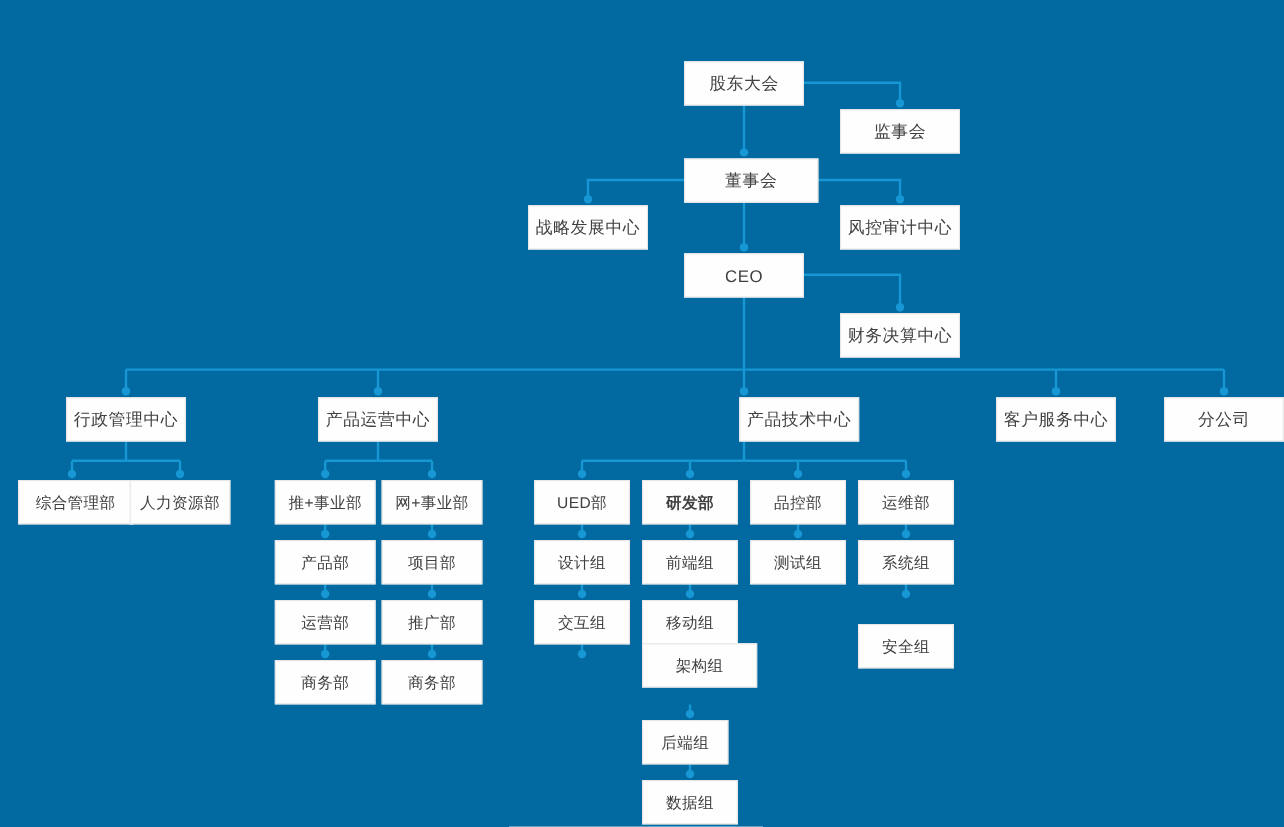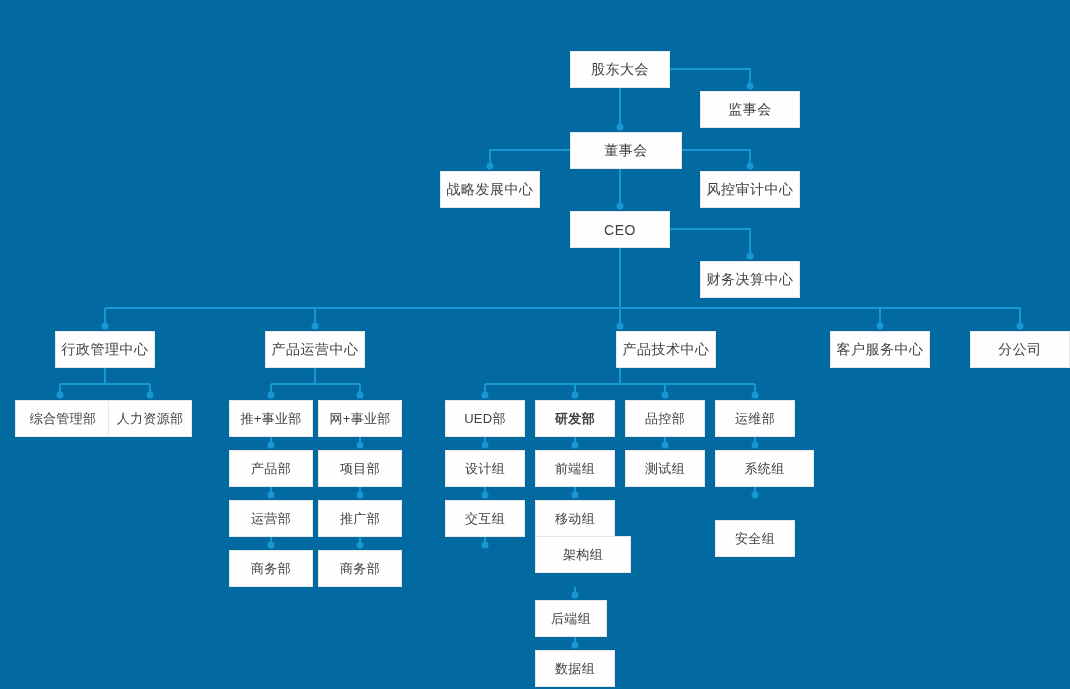--- a/index.html
+++ b/index.html
@@ -217,19 +217,19 @@
     </div>
     <div class="node small" style="left: 535px; top: 600px; width: 72px; height: 37px; justify-content: center;">
       <span>后端组</span>
     </div>
     <div class="node small" style="left: 535px; top: 650px; width: 80px; height: 37px;">
       <span>数据组</span>
     </div>
     <div class="node small" style="left: 625px; top: 450px; width: 80px; height: 37px;">
       <span>测试组</span>
     </div>
-    <div class="node small" style="left: 715px; top: 450px; width: 99px; height: 37px;">
+    <div class="node small" style="left: 715px; top: 450px; width: 80px; height: 37px;">
       <span>系统组</span>
     </div>
     <div class="node small" style="left: 715px; top: 520px; width: 80px; height: 37px;">
       <span>安全组</span>
     </div>
   </div>
 
 </body></html>

